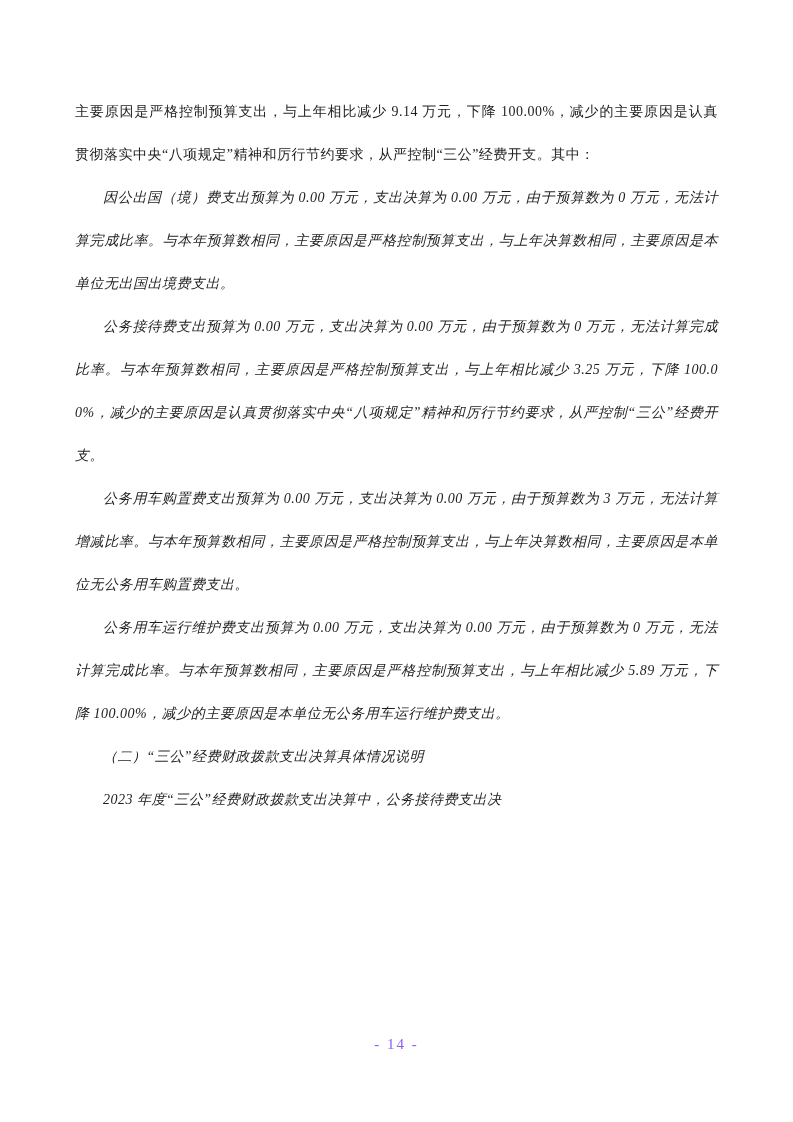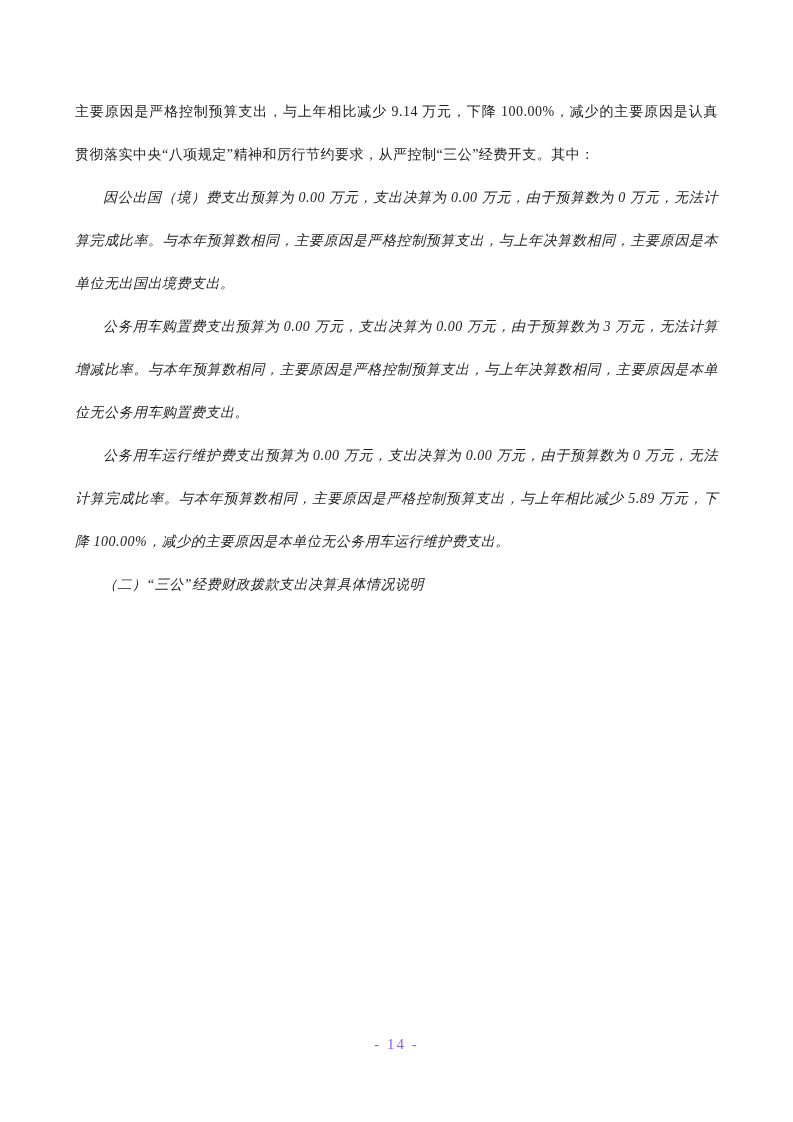--- a/index.html
+++ b/index.html
@@ -46,18 +46,20 @@
     color: #8b5cf6;
   }
 </style>
 </head>
 <body>
 
 <div class="page">
   <div class="content">
     <p class="para">主要原因是严格控制预算支出，与上年相比减少 9.14 万元，下降 100.00%，减少的主要原因是认真贯彻落实中央“八项规定”精神和厉行节约要求，从严控制“三公”经费开支。其中：</p>
     <p class="para indent">因公出国（境）费支出预算为 0.00 万元，支出决算为 0.00 万元，由于预算数为 0 万元，无法计算完成比率。与本年预算数相同，主要原因是严格控制预算支出，与上年决算数相同，主要原因是本单位无出国出境费支出。</p>
+    <p class="para indent">公务接待费支出预算为 0.00 万元，支出决算为 0.00 万元，由于预算数为 0 万元，无法计算完成比率。与本年预算数相同，主要原因是严格控制预算支出，与上年相比减少 3.25 万元，下降 100.00%，减少的主要原因是认真贯彻落实中央“八项规定”精神和厉行节约要求，从严控制“三公”经费开支。</p>
     <p class="para indent">公务用车购置费支出预算为 0.00 万元，支出决算为 0.00 万元，由于预算数为 3 万元，无法计算增减比率。与本年预算数相同，主要原因是严格控制预算支出，与上年决算数相同，主要原因是本单位无公务用车购置费支出。</p>
     <p class="para indent">公务用车运行维护费支出预算为 0.00 万元，支出决算为 0.00 万元，由于预算数为 0 万元，无法计算完成比率。与本年预算数相同，主要原因是严格控制预算支出，与上年相比减少 5.89 万元，下降 100.00%，减少的主要原因是本单位无公务用车运行维护费支出。</p>
     <p class="para indent">（二）“三公”经费财政拨款支出决算具体情况说明</p>
+    <p class="para indent">2023 年度“三公”经费财政拨款支出决算中，公务接待费支出决</p>
   </div>
   <div class="page-footer">- 14 -</div>
 </div>
 
 </body></html>

